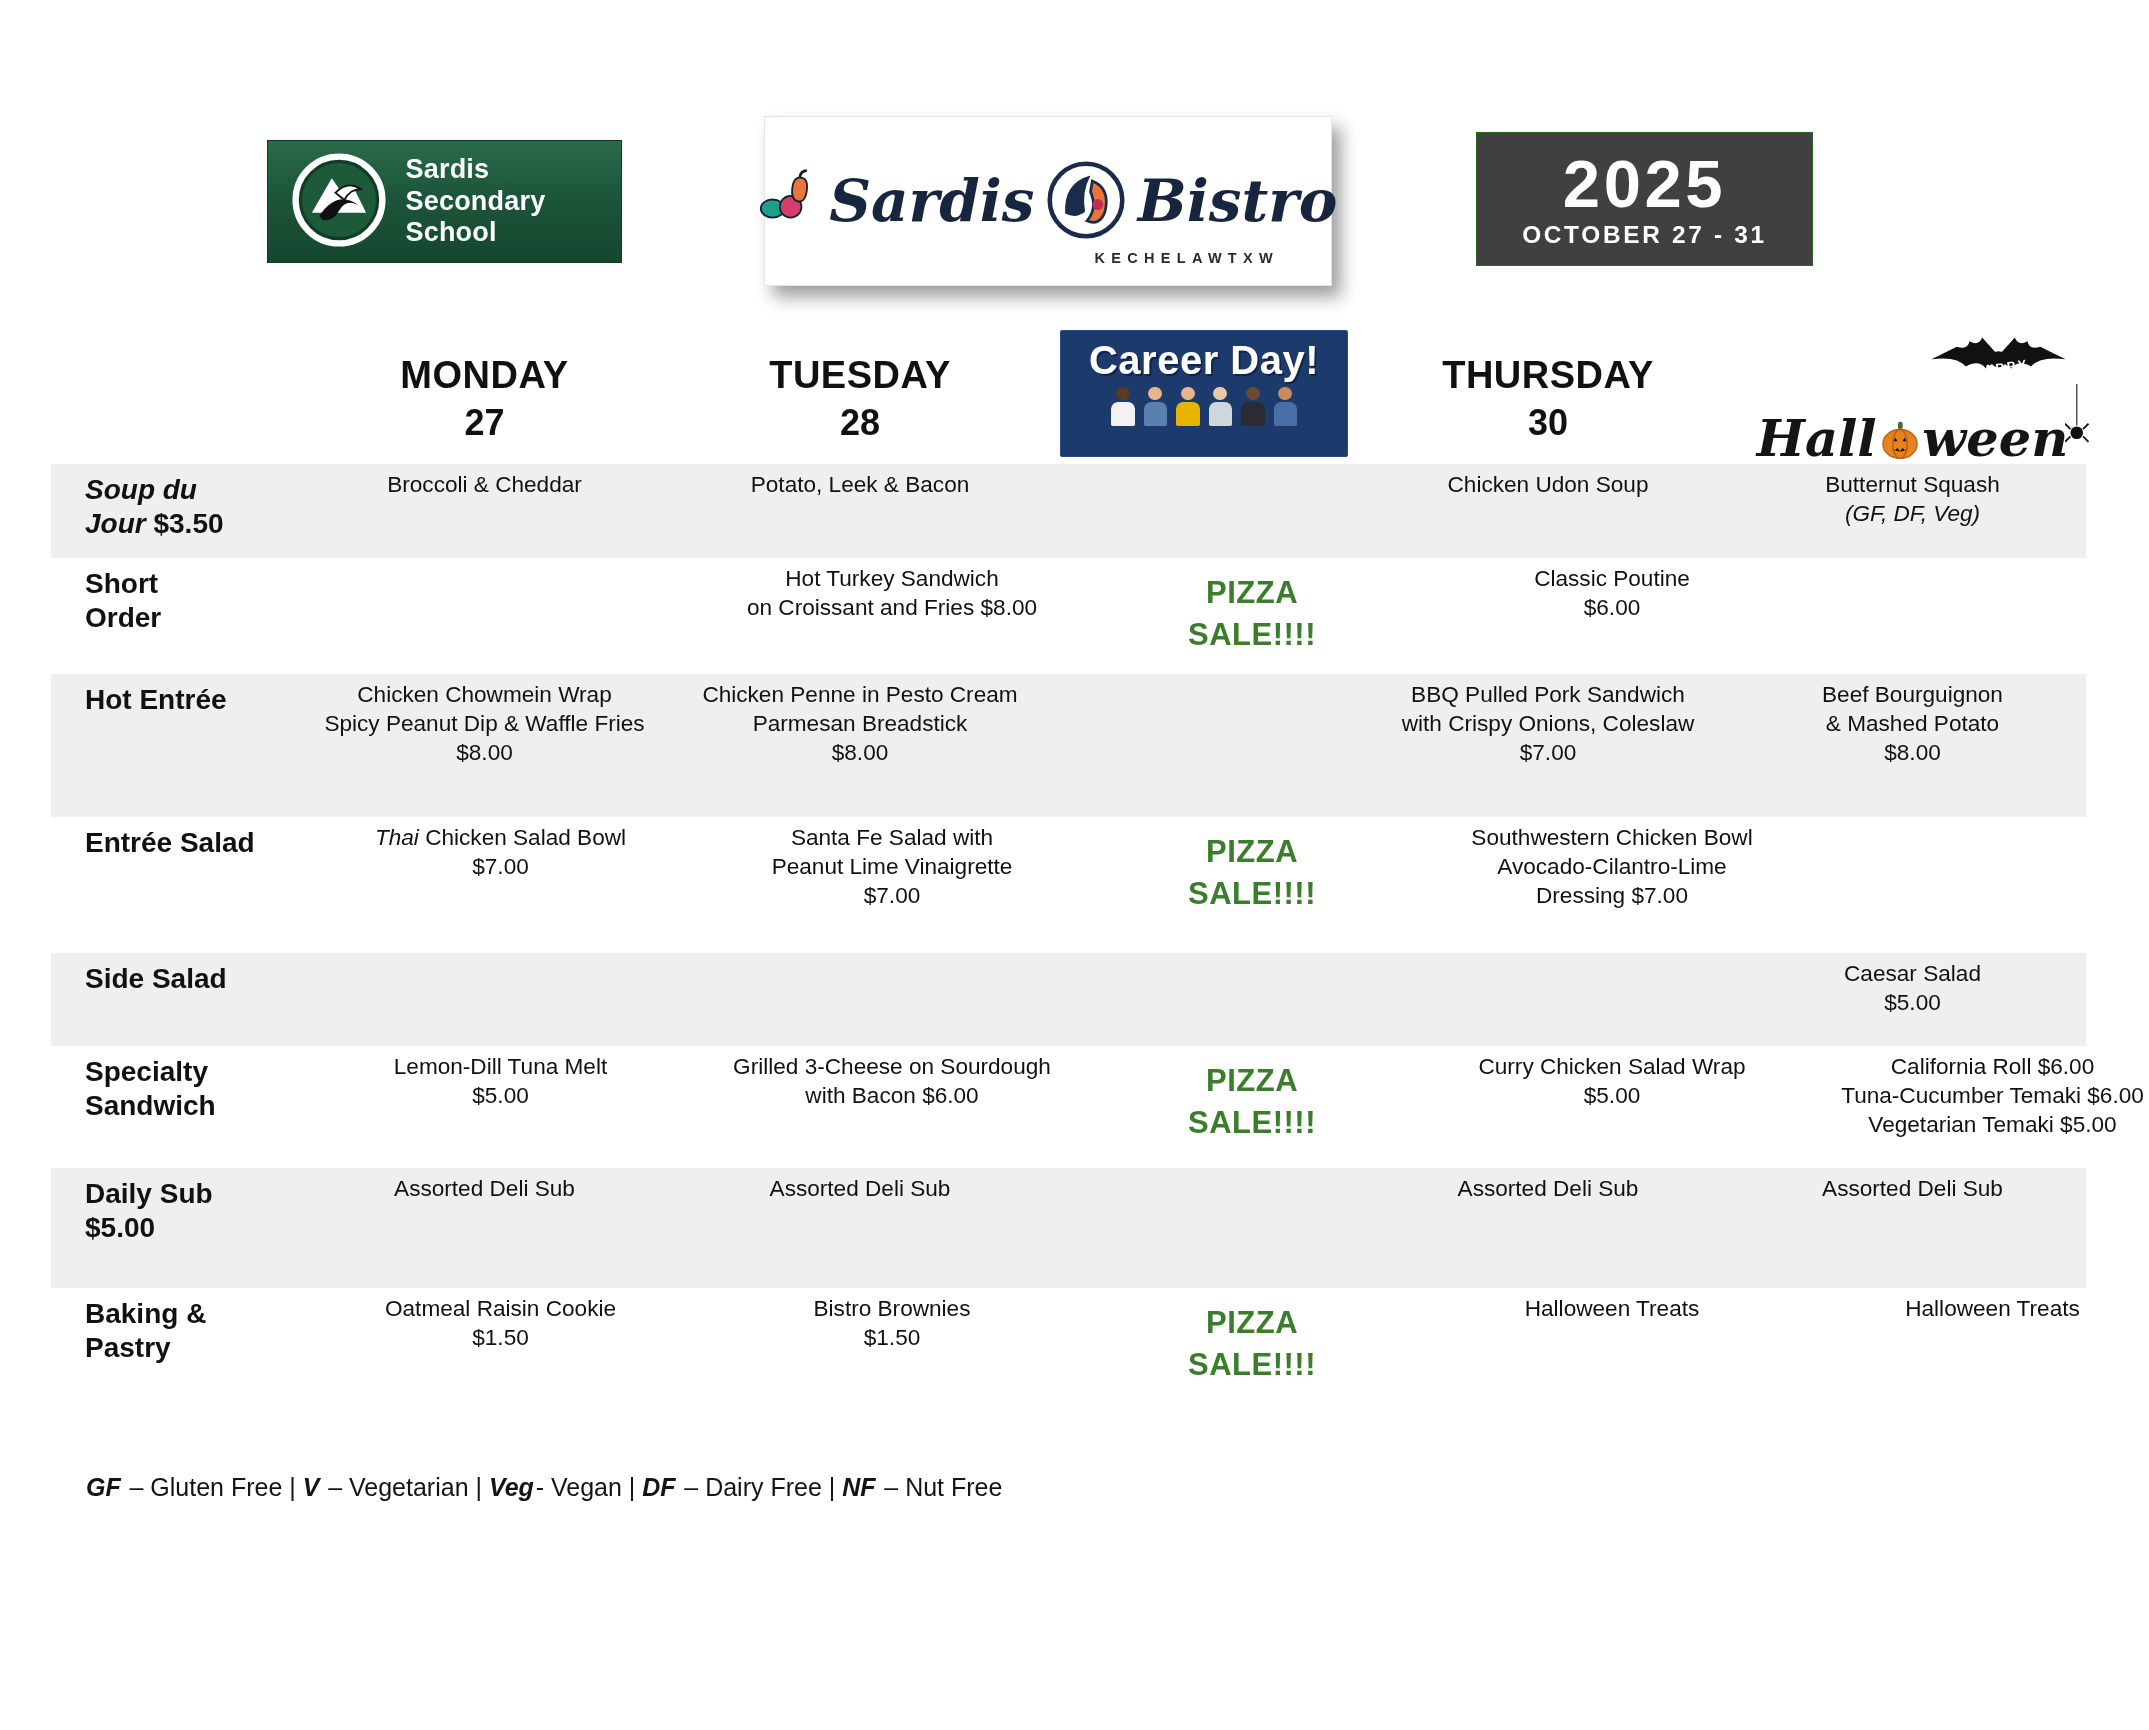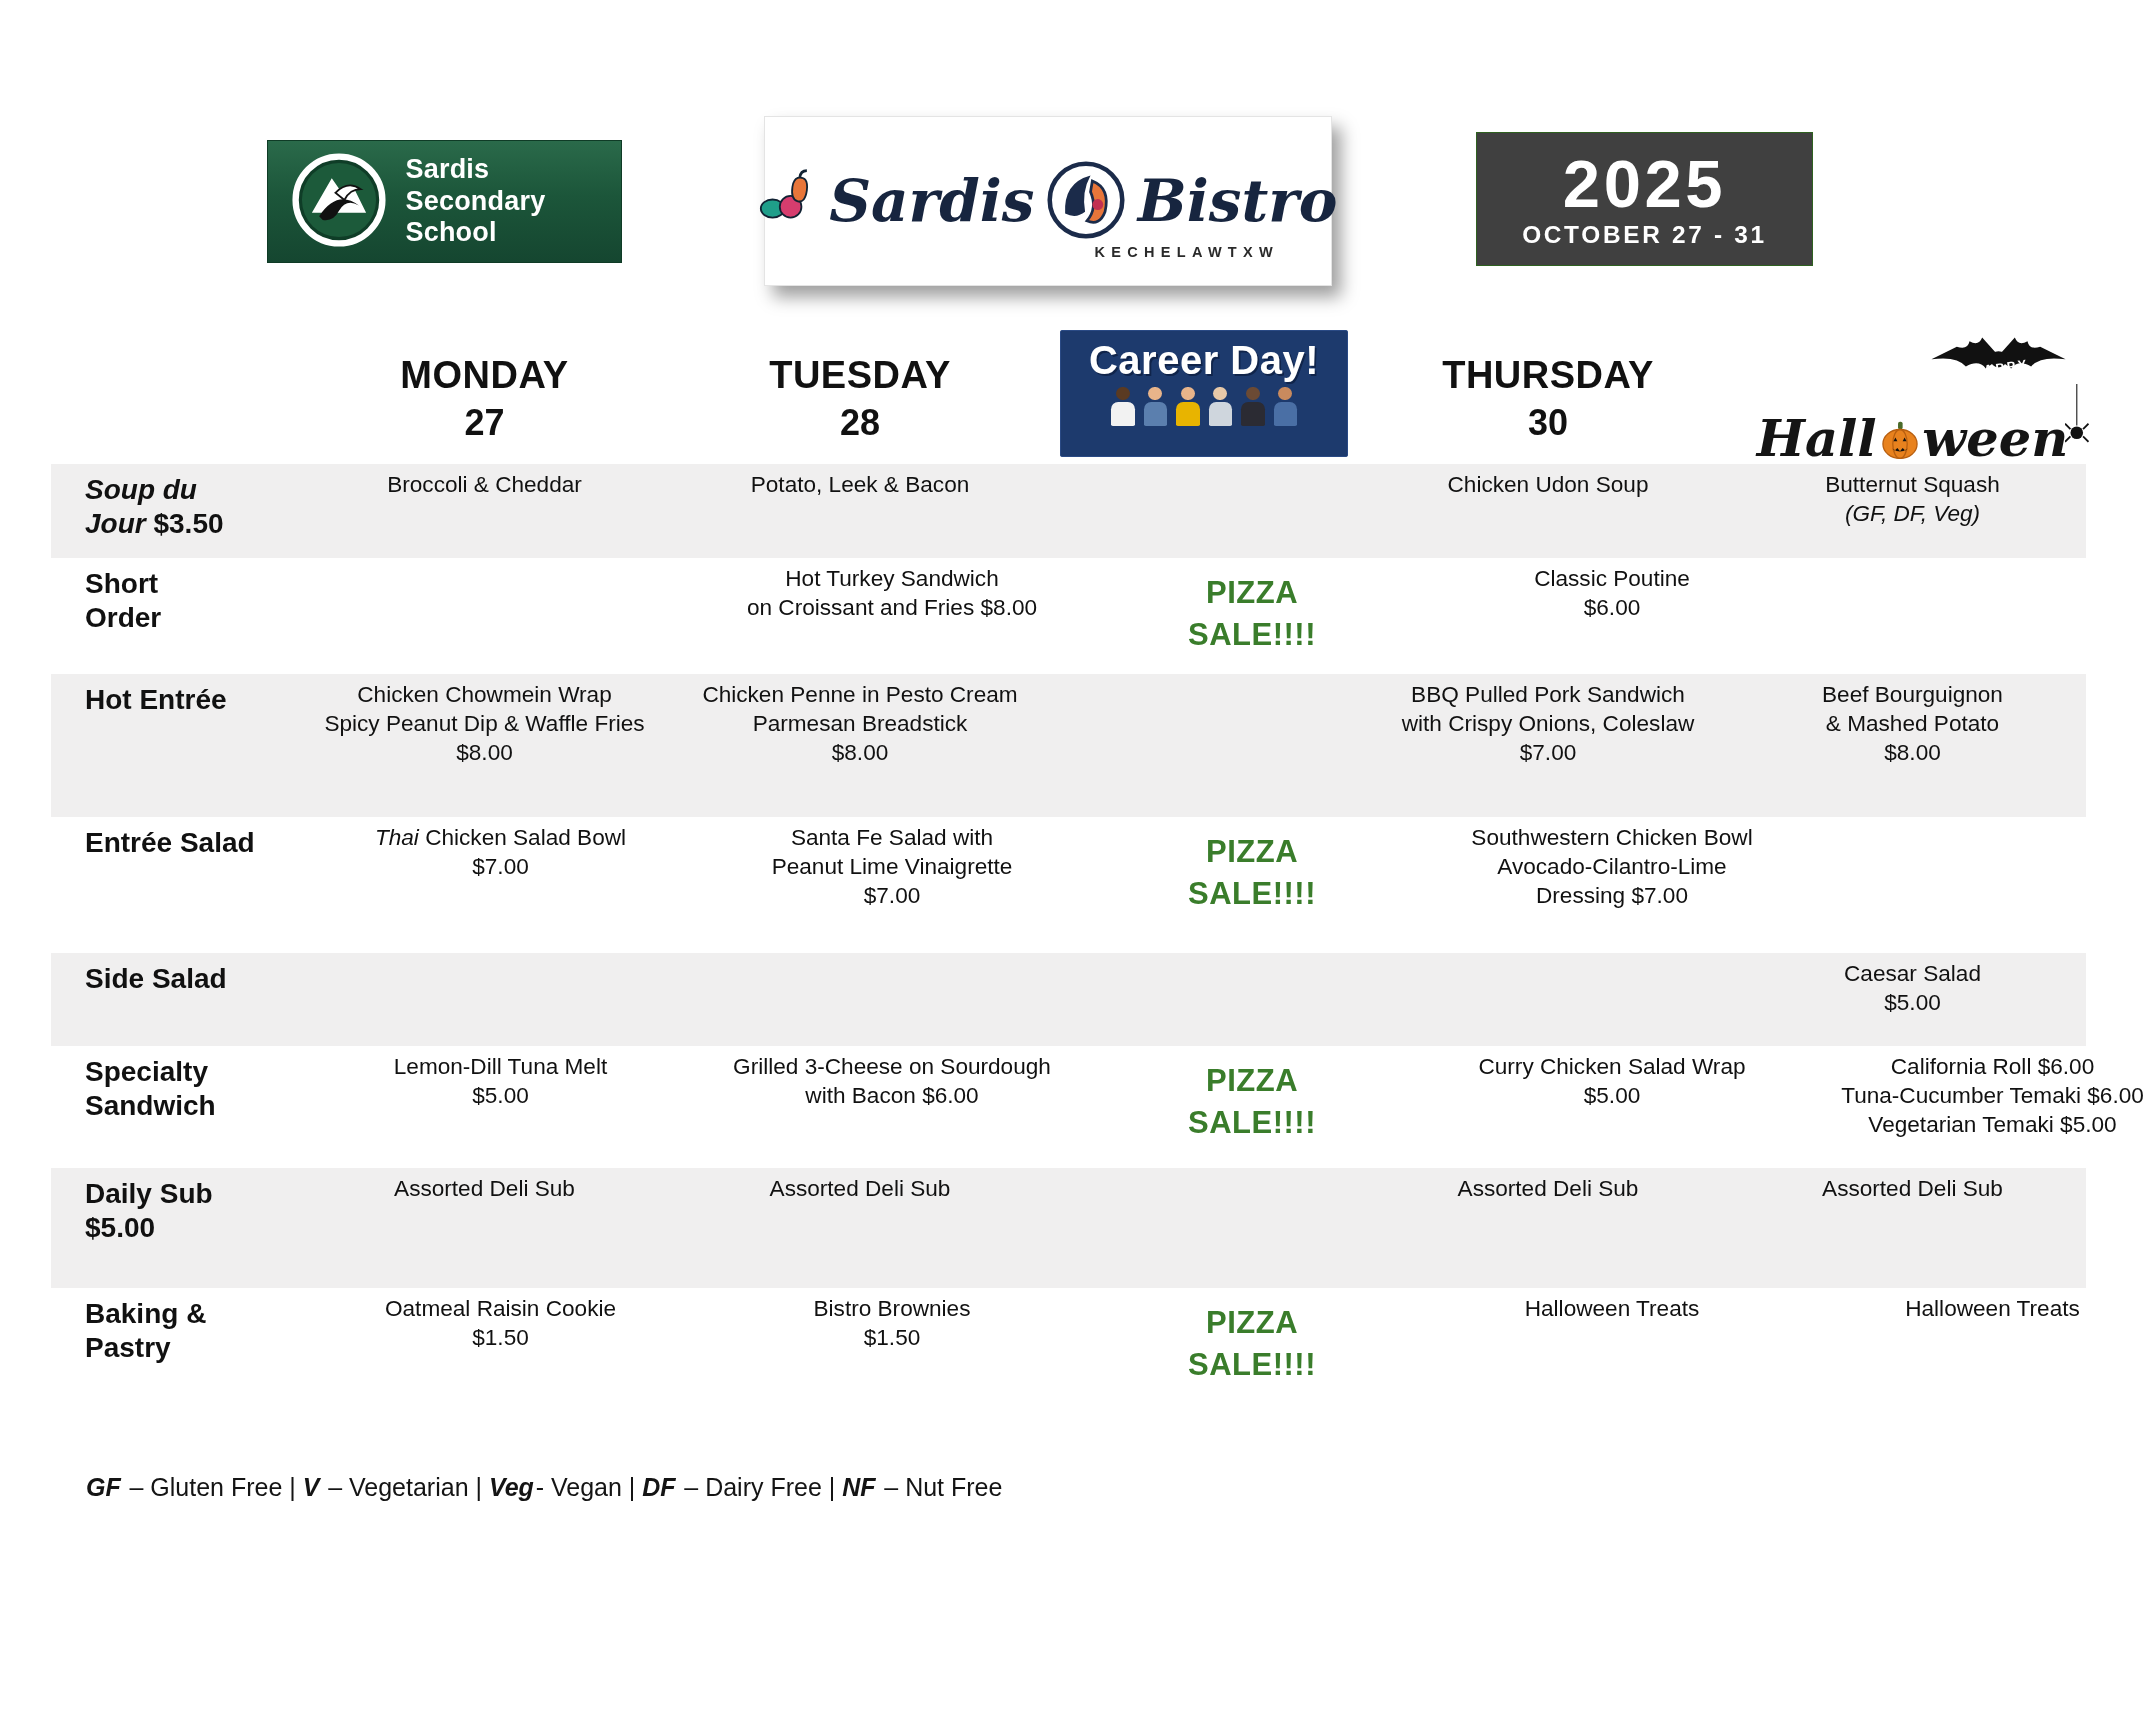--- a/index.html
+++ b/index.html
@@ -15,21 +15,21 @@
     border:0.9px solid #0f3b26;
   }
   .school-text { color:#fff; font-size:27px; font-weight:700; line-height:1.18; letter-spacing:0.2px; font-stretch:condensed; }
   .bistro-card {
     position:absolute; left:764px; top:116px; width:568px; height:170px; background:#fff;
     box-shadow:9px 11px 16.3px rgba(0,0,0,0.38);
     display:flex; align-items:center; justify-content:center; gap:12.7px;
     border:0.9px solid #e4e4e4;
   }
   .bistro-script { font-family:"DejaVu Serif", serif; font-style:italic; font-weight:700; font-size:58px; color:#17253f; }
-  .bistro-sub { position:absolute; right:52px; bottom:25px; font-size:14.5px; letter-spacing:6.3px; color:#2a2a2a; font-weight:700; }
+  .bistro-sub { position:absolute; right:52px; bottom:19px; font-size:14.5px; letter-spacing:6.3px; color:#2a2a2a; font-weight:700; }
   .year-box {
     position:absolute; left:1476px; top:132px; width:337px; height:134px;
     background:#404040; border:0.9px solid #2f6120;
     display:flex; flex-direction:column; align-items:center; justify-content:center; color:#fff;
   }
   .year-big { font-size:67px; font-weight:700; letter-spacing:3.6px; line-height:1; font-stretch:condensed; }
   .year-dates { font-size:24.4px; font-weight:700; letter-spacing:2.7px; margin-top:4px; font-stretch:condensed; }
 
   
   #menu-table { position:absolute; left:51px; top:330px; width:2035px; }

